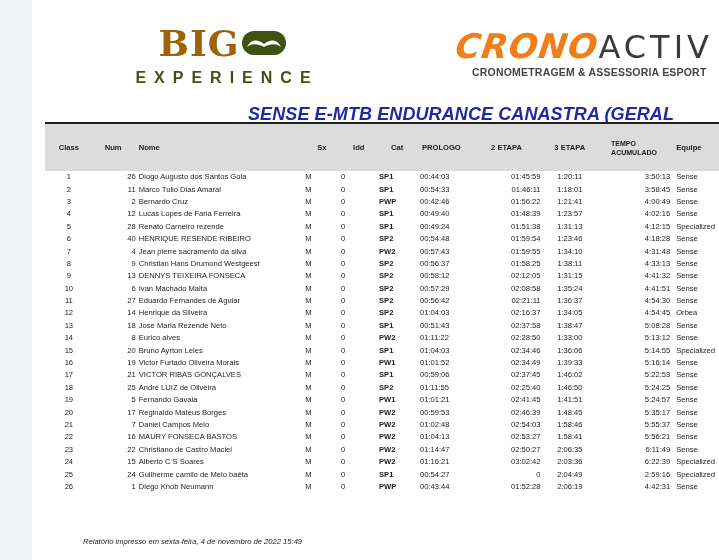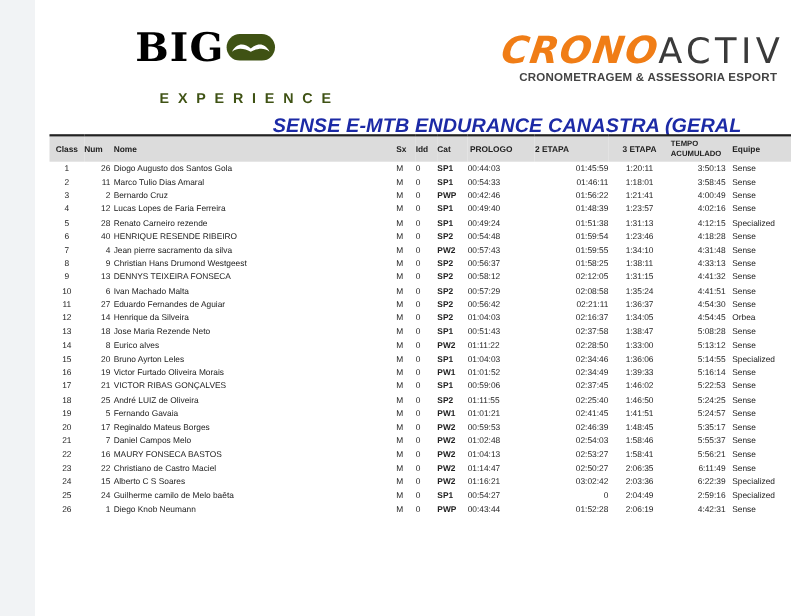--- a/index.html
+++ b/index.html
@@ -16,26 +16,26 @@
     .page {
       position: absolute; left: 32px; top: 0; right: 0; bottom: 0;
       background: #ffffff;
     }
     
     .bigode {
       position: absolute; left: 123px; top: 25px; width: 200px; text-align: center;
     }
     .bigode-word {
       font-family: "DejaVu Serif", serif; font-weight: bold;
-      font-size: 36px; color: #000000; letter-spacing: 1px; line-height: 36px;
-      display: flex; align-items: center; justify-content: flex-start;
+      font-size: 36px; color: #a16207; letter-spacing: 1px; line-height: 36px;
+      display: flex; align-items: center; justify-content: center;
     }
     .mustache { display: inline-block; width: 46px; height: 26px; margin: 0 1px; }
     .bigode-sub {
-      font-size: 13px; letter-spacing: 8px; color: #3f5214; margin-top: 21px;
+      font-size: 16px; letter-spacing: 8px; color: #3f5214; margin-top: 8px;
       padding-left: 8px; font-weight: bold;
     }
     .crono {
       position: absolute; left: 456px; top: 28px; width: 270px; white-space: nowrap;
     }
     .crono-word { font-size: 34px; line-height: 36px; }
     .crono-orange {
       color: #f07d16; font-weight: bold; font-style: italic;
       font-family: "DejaVu Sans", sans-serif; letter-spacing: 1px;
       transform: skewX(-8deg); display: inline-block;
@@ -56,21 +56,21 @@
     }
     
     .results {
       position: absolute; left: 45px; top: 122px; width: 680px;
       border-collapse: collapse; font-size: 7.6px; color: #222;
     }
     .results thead tr {
       background: #dcdcdc; border-top: 2px solid #222;
     }
     .results th {
-      font-weight: bold; text-align: left; height: 23px; padding: 0;
+      font-weight: bold; text-align: left; height: 23px; padding: 12px;
       vertical-align: middle; font-size: 7.6px; line-height: 9px;
     }
     .results td { height: 12.4px; padding: 0; white-space: nowrap; line-height: 12px; }
     .c-class { width: 32px; text-align: center !important; }
     .c-num   { width: 24px; text-align: right; }
     .c-name  { width: 262px; padding-left: 3px !important; }
     .c-sx    { width: 18px; }
     .c-idd   { width: 20px; }
     .c-cat   { width: 28px; font-weight: bold; }
     .c-pro   { width: 60px; }
@@ -466,13 +466,14 @@
         <td class="c-pro">00:43:44</td>
         <td class="c-e2">01:52:28</td>
         <td class="c-e3">2:06:19</td>
         <td class="c-tot">4:42:31</td>
         <td class="c-eq">Sense</td>
       </tr>
     </tbody>
 </table>
 
 <div class="footer">
+  <div class="footer-printed">Relatório impresso em sexta-feira, 4 de novembro de 2022 15:49</div>
 </div>
 
 </body></html>

